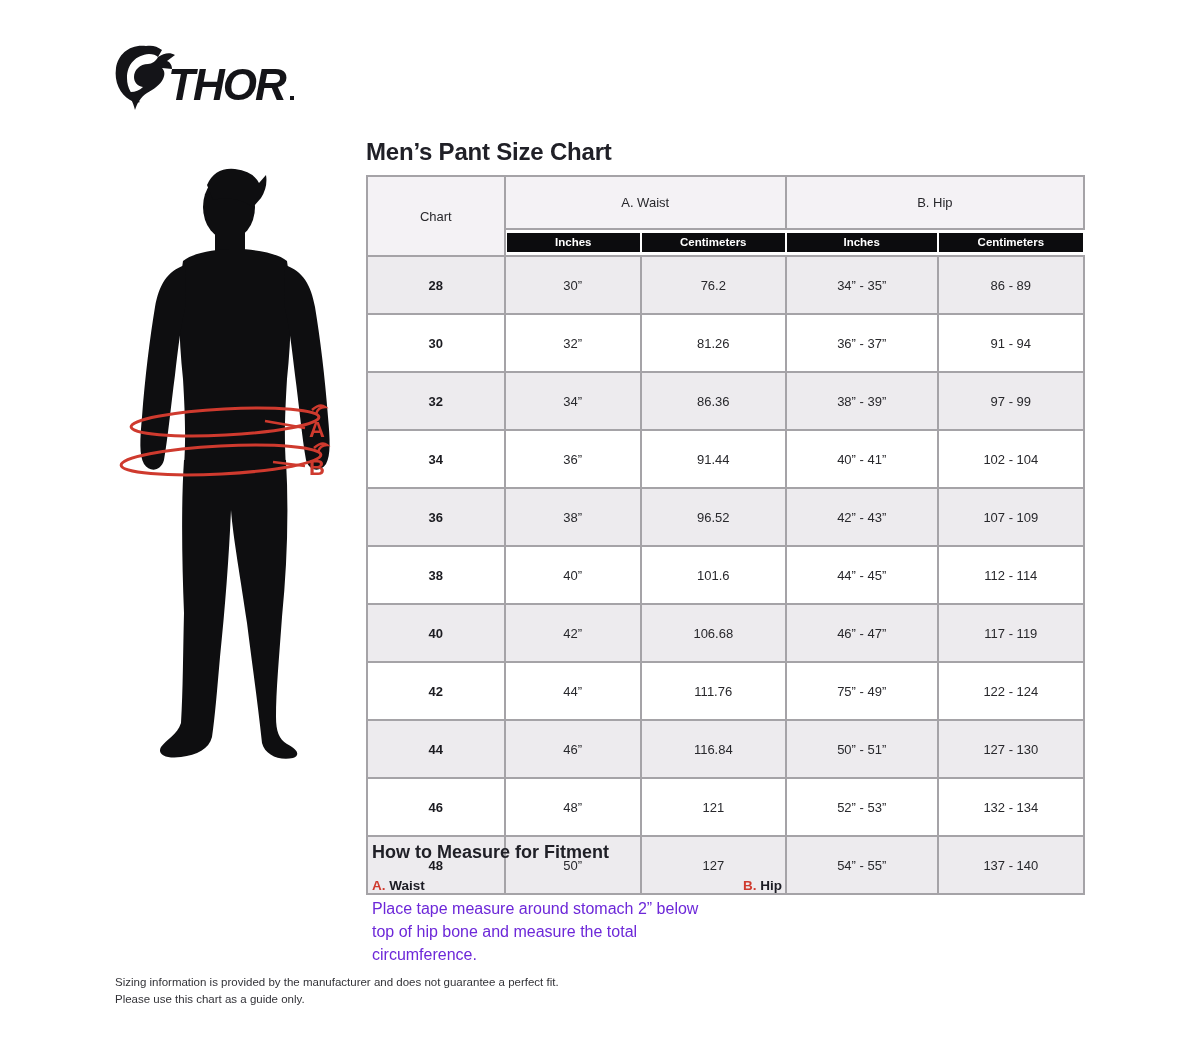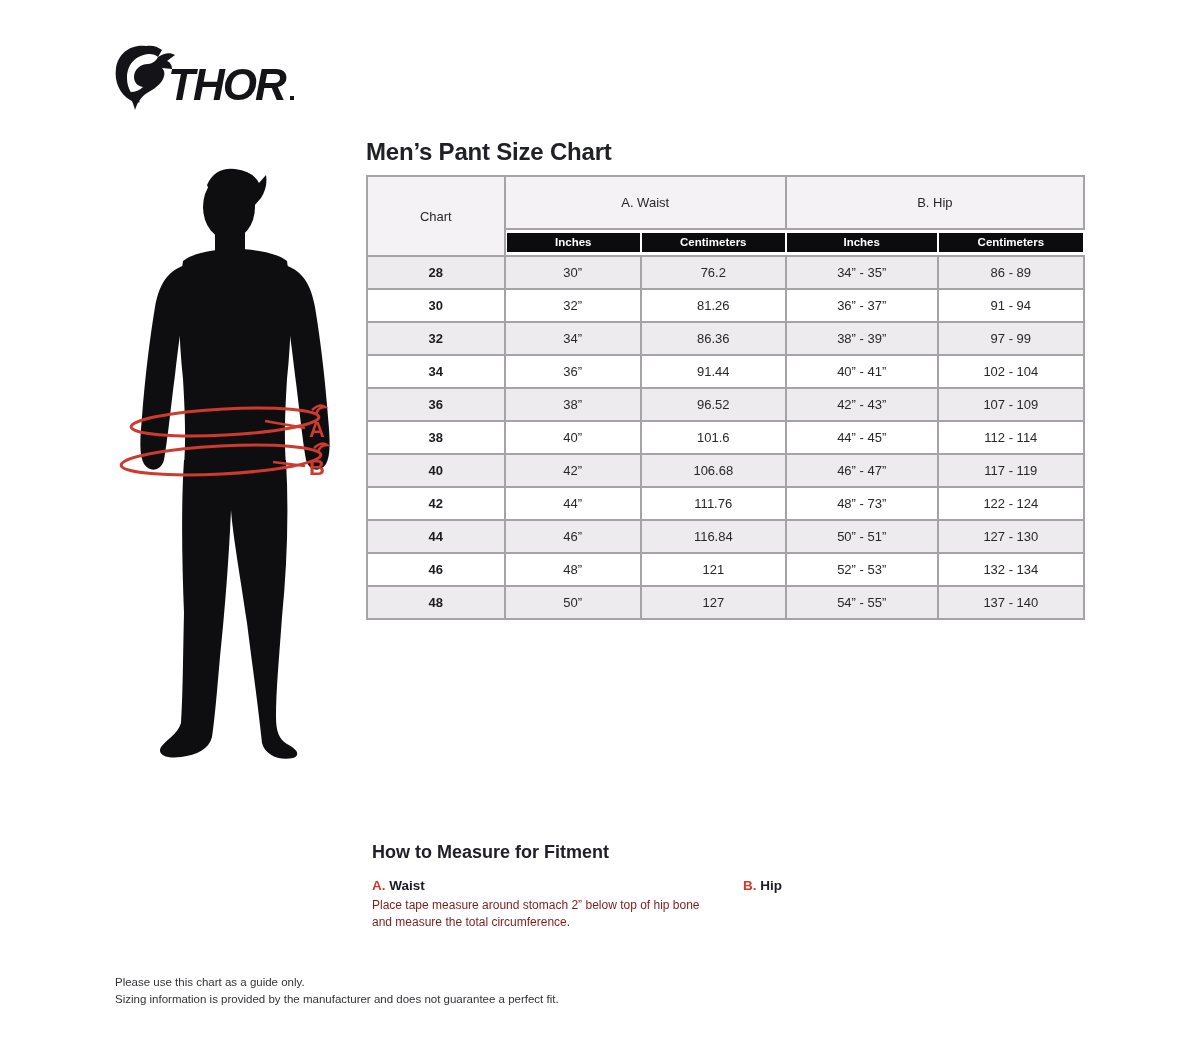--- a/index.html
+++ b/index.html
@@ -51,35 +51,35 @@
     background: #f4f2f5; font-weight: bold; font-size: 13.5px; color: #1c1c22;
   }
   th.group-head {
     background: #f4f2f5; height: 53px; font-weight: bold; font-size: 13.5px; color: #1c1c22;
   }
   tr.unit-row th { border: 0; background: #ffffff; padding: 3px 0; height: 25px; margin-left: 37px; }
   .unit-chip {
     background: #0c0c0e; color: #ffffff; font-weight: bold; font-size: 11.5px;
     line-height: 19px; height: 19px; margin: 0 1px;
   }
-  tbody td { height: 33px; background: #ffffff; }
+  tbody td { height: 58px; background: #ffffff; }
   tbody tr.alt td { background: #edebee; }
   tbody td.size-col { font-weight: bold; color: #1b1b20; }
 
   
   .howto-heading {
     position: absolute; left: 372px; top: 842px;
     font-size: 18px; font-weight: bold; color: #202027;
   }
   .measure-col { position: absolute; top: 878px; width: 345px; }
   .measure-col.waist { left: 372px; }
   .measure-col.hip   { left: 743px; }
   .measure-label { font-size: 13.5px; font-weight: bold; color: #1c1c24; margin-bottom: 4px; }
   .measure-label .prefix { color: var(--accent, #cf3a2e); }
-  .measure-text { font-size: 12px; line-height: 1.45; color: #7f1d1d; }
+  .measure-text { font-size: 16px; line-height: 1.45; color: #6d28d9; }
 
   
   .disclaimer {
     position: absolute; left: 115px; top: 974px;
     font-size: 11.5px; line-height: 1.5; color: #333338;
   }
 
   svg text.brand {
     font-family: "Liberation Sans", sans-serif;
     font-weight: bold; font-style: italic;
@@ -211,21 +211,21 @@
             <td class="size-col">40</td>
             <td>42”</td>
             <td>106.68</td>
             <td>46” - 47”</td>
             <td>117 - 119</td>
           </tr>
           <tr>
             <td class="size-col">42</td>
             <td>44”</td>
             <td>111.76</td>
-            <td>48” - 73”</td>
+            <td>75” - 49”</td>
             <td>122 - 124</td>
           </tr>
           <tr class="alt">
             <td class="size-col">44</td>
             <td>46”</td>
             <td>116.84</td>
             <td>50” - 51”</td>
             <td>127 - 130</td>
           </tr>
           <tr>
@@ -257,17 +257,17 @@
   </div>
 
   <div class="measure-col hip">
     <div class="measure-label">
       <span class="prefix">B.</span>
       <span>Hip</span>
     </div>
   </div>
 
   <div class="disclaimer">
+    <div>Sizing information is provided by the manufacturer and does not guarantee a perfect fit.</div>
     <div>Please use this chart as a guide only.</div>
-    <div>Sizing information is provided by the manufacturer and does not guarantee a perfect fit.</div>
   </div>
 
 </div>
 
 </body></html>

